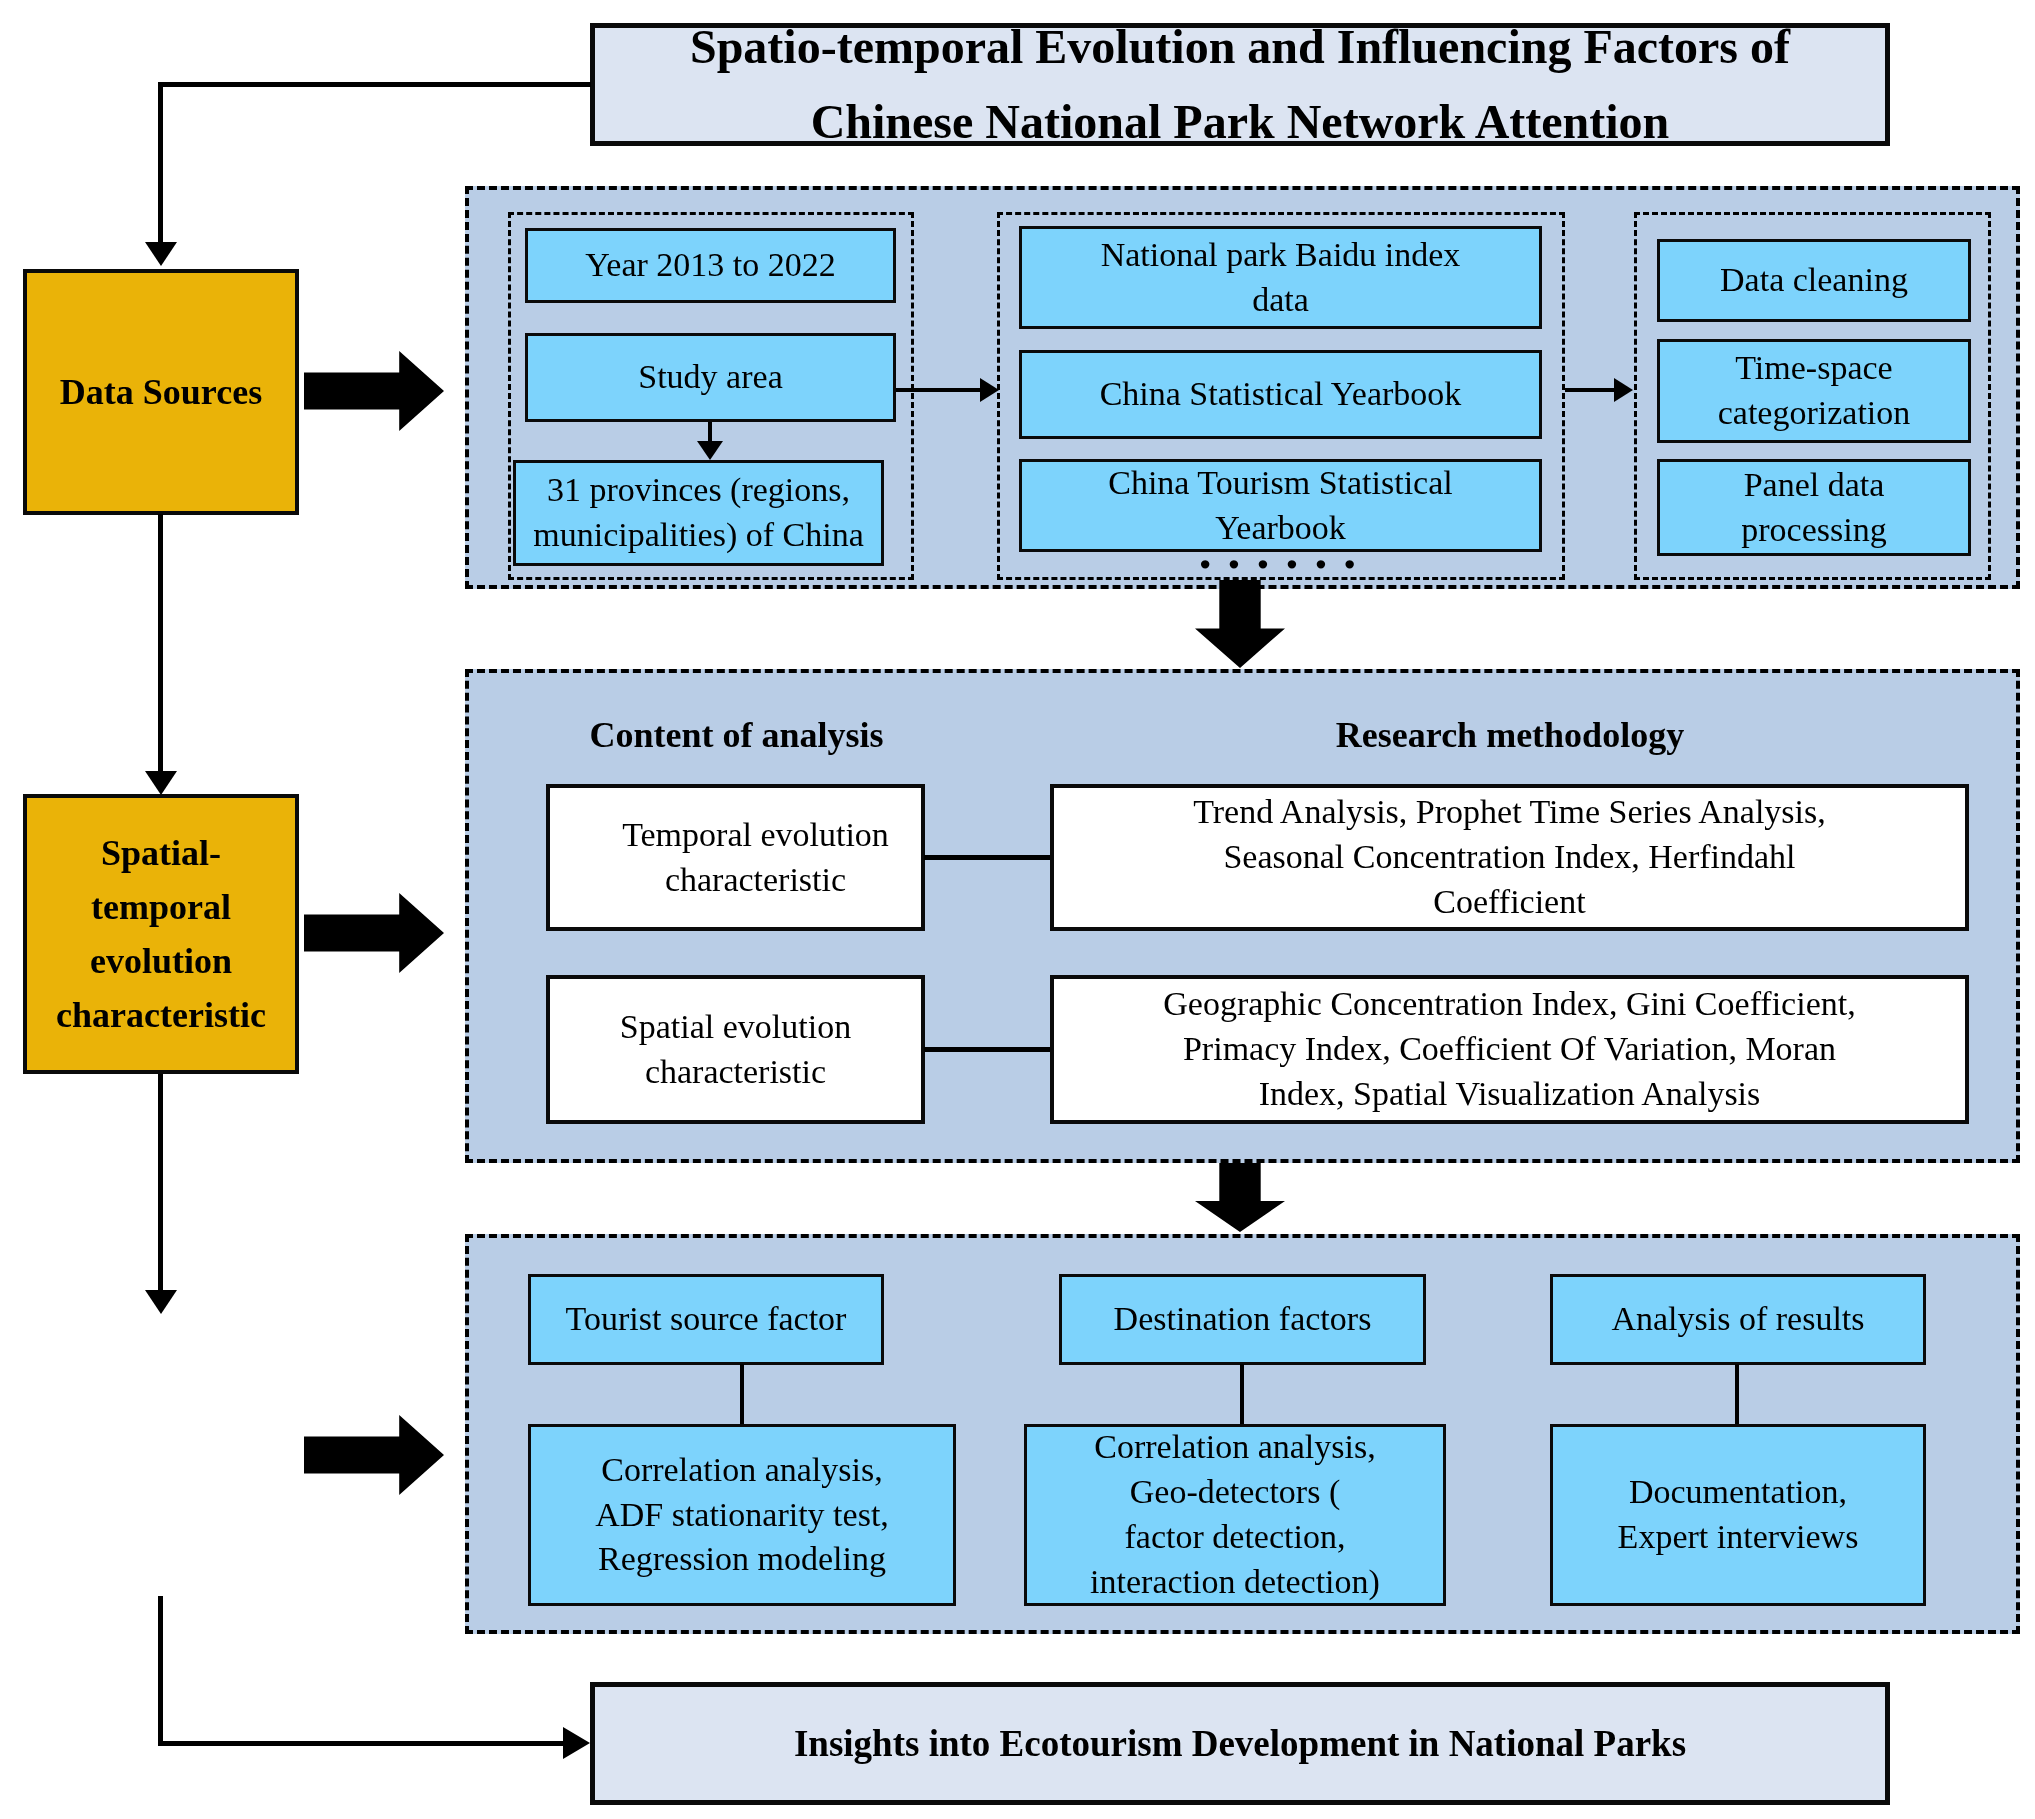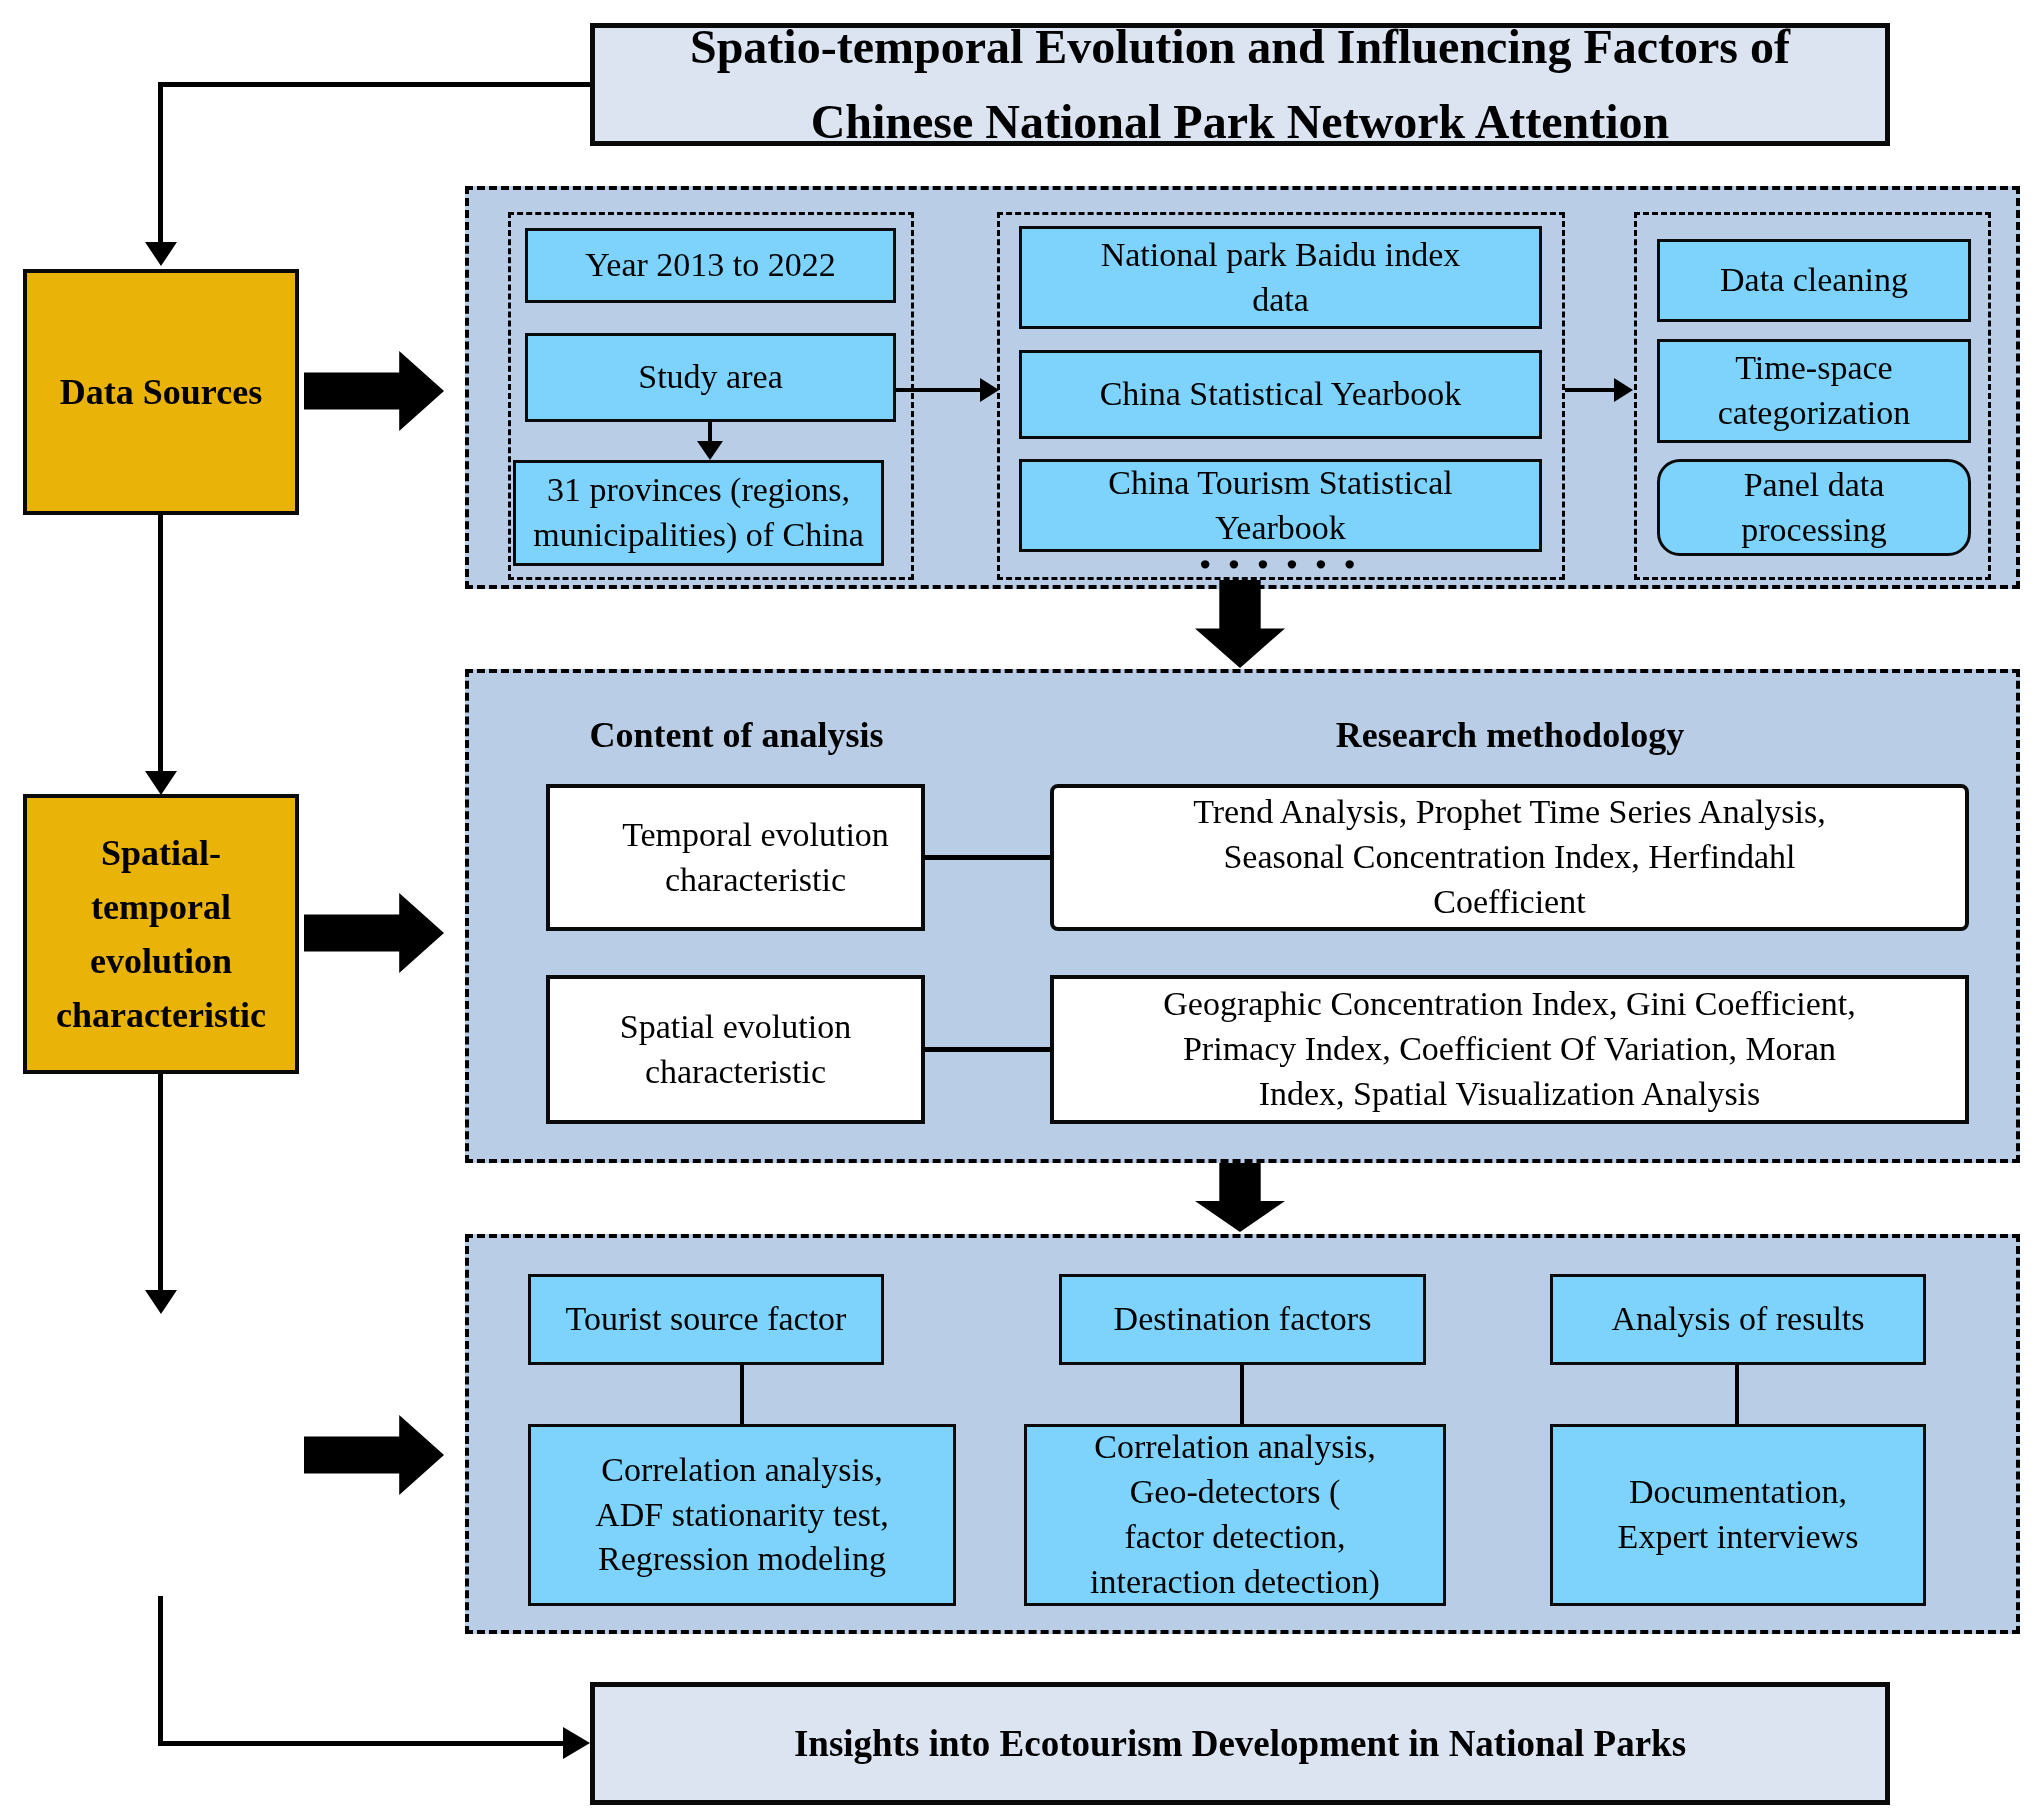--- a/index.html
+++ b/index.html
@@ -74,41 +74,41 @@
 Yearbook</div>
   <div class="abs txt dots" style="left:1019px;top:550px;width:523px;height:28px;">● ● ● ● ● ●</div>
 
   <div class="abs hline" style="left:1565px;top:388px;width:50px;height:4.3px;"></div>
   <div class="abs tri-right-sm" style="left:1614px;top:378px;"></div>
 
   <div class="abs subcontainer" style="left:1634px;top:212px;width:357px;height:368px;"></div>
   <div class="abs whitebox txt" style="left:1657px;top:239px;width:314px;height:83px;">Data cleaning</div>
   <div class="abs whitebox txt" style="left:1657px;top:339px;width:314px;height:104px;">Time-space
 categorization</div>
-  <div class="abs whitebox txt" style="left:1657px;top:459px;width:314px;height:97px;border-radius:23px;">Panel data
+  <div class="abs whitebox txt" style="left:1657px;top:459px;width:314px;height:97px;">Panel data
 processing</div>
 
   <div class="abs blockarrow-down" style="left:1195px;top:580px;width:90px;height:88px;"></div>
 
   <div class="abs vline" style="left:158px;top:514px;width:4.9px;height:259px;"></div>
   <div class="abs tri-down" style="left:145px;top:771px;"></div>
   <div class="abs label txt" style="left:23px;top:794px;width:276px;height:280px;">Spatial-
 temporal
 evolution
 characteristic</div>
   <div class="abs blockarrow-right" style="left:304px;top:893px;width:140px;height:80px;"></div>
 
   <div class="abs container" style="left:465px;top:669px;width:1555px;height:494px;"></div>
   <div class="abs txt heading" style="left:540px;top:707px;width:393px;height:58px;">Content of analysis</div>
   <div class="abs txt heading" style="left:1234px;top:707px;width:552px;height:58px;">Research methodology</div>
 
   <div class="abs midbox txt" style="left:546px;top:784px;width:379px;height:147px;padding-left:40px;">Temporal evolution
 characteristic</div>
   <div class="abs hline" style="left:924px;top:855px;width:126px;height:4.9px;"></div>
-  <div class="abs midbox txt" style="left:1050px;top:784px;width:919px;height:147px;border-radius:8px;">Trend Analysis, Prophet Time Series Analysis,
+  <div class="abs midbox txt" style="left:1050px;top:784px;width:919px;height:147px;">Trend Analysis, Prophet Time Series Analysis,
 Seasonal Concentration Index, Herfindahl
 Coefficient</div>
 
   <div class="abs midbox txt" style="left:546px;top:975px;width:379px;height:149px;">Spatial evolution
 characteristic</div>
   <div class="abs hline" style="left:924px;top:1047px;width:126px;height:4.9px;"></div>
   <div class="abs midbox txt" style="left:1050px;top:975px;width:919px;height:149px;">Geographic Concentration Index, Gini Coefficient,
 Primacy Index, Coefficient Of Variation, Moran
 Index, Spatial Visualization Analysis</div>
 

